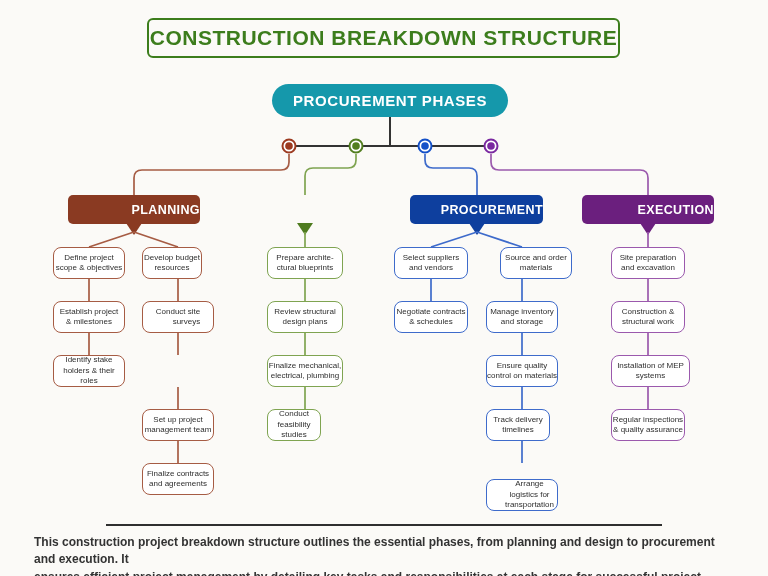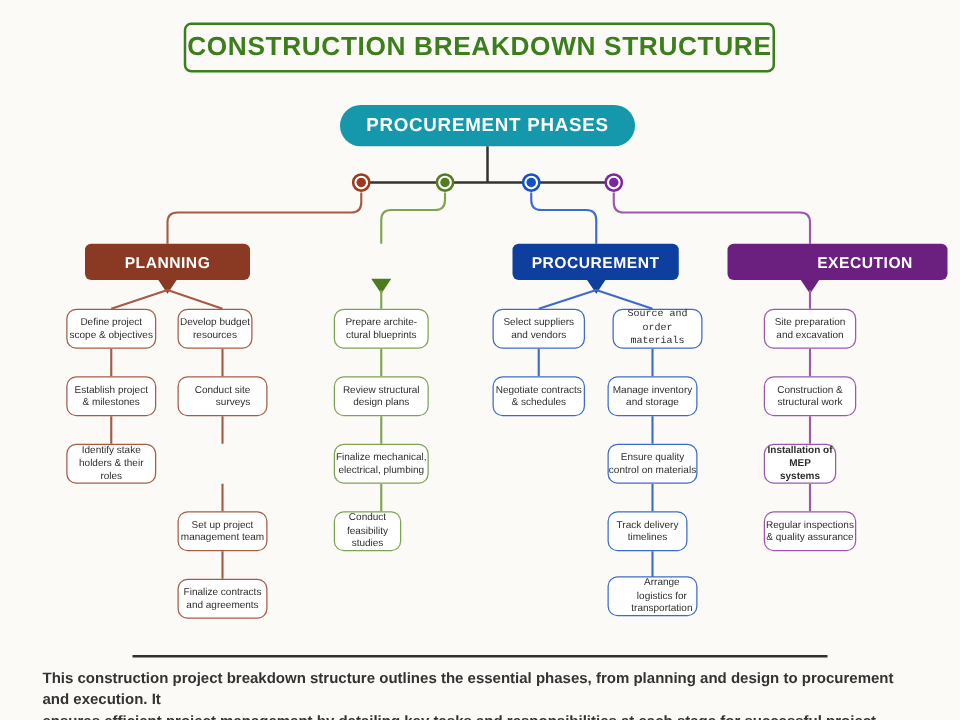--- a/index.html
+++ b/index.html
@@ -34,27 +34,27 @@
   .tri1{fill:var(--designing_header);}
   .tri2{fill:var(--procurement_header);}
   .tri3{fill:var(--execution_header);}
   .ring{fill:#fff;stroke-width:2;}
   .r0{stroke:var(--planning_dot);} .d0{fill:var(--planning_dot);}
   .r1{stroke:var(--designing_dot);} .d1{fill:var(--designing_dot);}
   .r2{stroke:var(--procurement_dot);} .d2{fill:var(--procurement_dot);}
   .r3{stroke:var(--execution_dot);} .d3{fill:var(--execution_dot);}
   .hdr{
     position:absolute;height:29px;border-radius:5px;z-index:2;
-    display:flex;align-items:center;justify-content:center;
+    display:flex;align-items:center;justify-content:flex-end;
   }
   .hdr span{color:#fff;font-size:12.5px;font-weight:bold;letter-spacing:.4px;white-space:nowrap;}
   .h0{background:var(--planning_header);}
   .h1{background:var(--designing_header);}
   .h2{background:var(--procurement_header);}
-  .h3{background:var(--execution_header);padding-left:44px;}
+  .h3{background:var(--execution_header);}
   .task{
     position:absolute;height:32px;background:#fff;border-radius:8px;z-index:2;
     display:flex;align-items:center;justify-content:center;text-align:center;
     box-sizing:border-box;border:1.4px solid #999;
     font-size:8px;line-height:1.3;color:var(--text_dark);white-space:pre-line;
   }
   .b0{border-color:var(--planning_line);}
   .b1{border-color:var(--designing_line);}
   .b2{border-color:var(--procurement_line);}
   .b3{border-color:var(--execution_line);}
@@ -145,36 +145,36 @@
   <div class="task b1" style="left:267px;top:355px;width:76px;">Finalize mechanical,
 electrical, plumbing</div>
   <div class="task b1" style="left:267px;top:409px;width:54px;">Conduct feasibility
 studies</div>
 
   <div class="task b2" style="left:394px;top:247px;width:74px;">Select suppliers
 and vendors</div>
   <div class="task b2" style="left:394px;top:301px;width:74px;">Negotiate contracts
 &amp; schedules</div>
 
-  <div class="task b2" style="left:490px;top:247px;width:72px;font-family:Liberation Mono, monospace;">Source and order
+  <div class="task b2" style="left:500px;top:247px;width:72px;">Source and order
 materials</div>
   <div class="task b2" style="left:486px;top:301px;width:72px;">Manage inventory
 and storage</div>
   <div class="task b2" style="left:486px;top:355px;width:72px;">Ensure quality
 control on materials</div>
   <div class="task b2" style="left:486px;top:409px;width:64px;">Track delivery
 timelines</div>
-  <div class="task b2" style="left:486px;top:461px;width:72px;padding-left:15px;">Arrange logistics for
+  <div class="task b2" style="left:486px;top:479px;width:72px;padding-left:15px;">Arrange logistics for
 transportation</div>
 
   <div class="task b3" style="left:611px;top:247px;width:74px;">Site preparation
 and excavation</div>
   <div class="task b3" style="left:611px;top:301px;width:74px;">Construction &amp;
 structural work</div>
-  <div class="task b3" style="left:611px;top:355px;width:58px;font-weight:bold;">Installation  of  MEP
+  <div class="task b3" style="left:611px;top:355px;width:79px;">Installation  of  MEP
 systems</div>
   <div class="task b3" style="left:611px;top:409px;width:74px;">Regular inspections
 &amp; quality assurance</div>
 
   <div class="rule"></div>
   <div class="footer-text">This construction project breakdown structure outlines the essential phases, from planning and design to procurement and execution. It
 ensures efficient project management by detailing key tasks and responsibilities at each stage for successful project completion.</div>
 
 </div>
 

